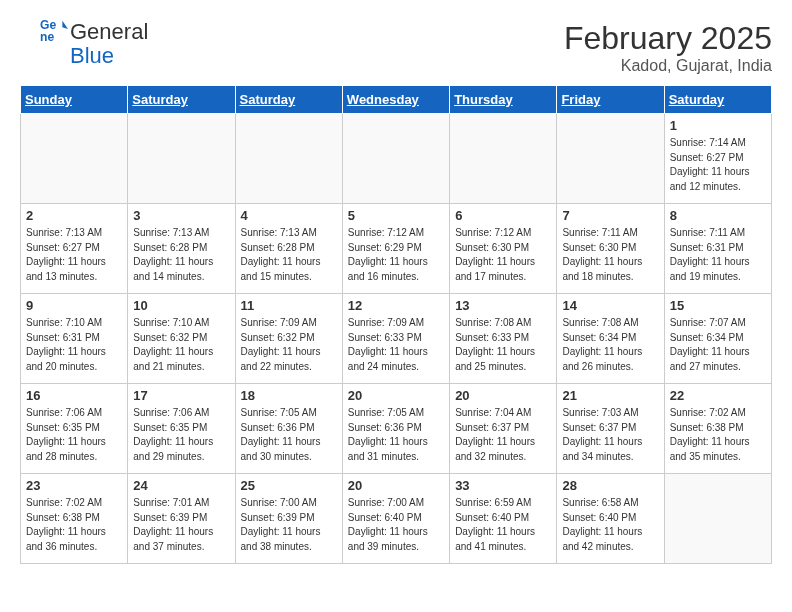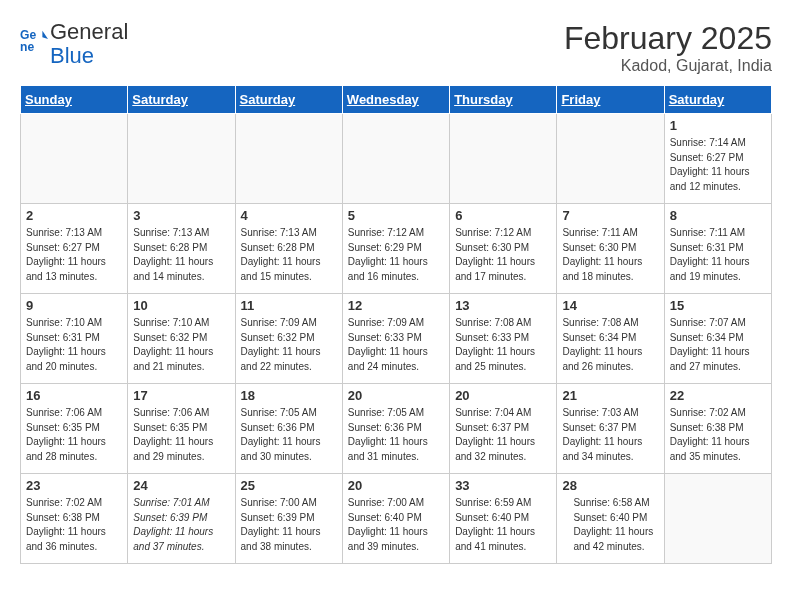--- a/index.html
+++ b/index.html
@@ -11,21 +11,21 @@
       padding: 20px;
     }
     .header {
       display: flex;
       justify-content: space-between;
       align-items: flex-start;
       margin-bottom: 10px;
     }
     .logo {
       display: flex;
-      align-items: center;
+      margin-left: 20px;
     }
     .logo-text {
       font-size: 22px;
       font-weight: normal;
       color: #333;
       line-height: 1.1;
     }
     .logo-text .blue { color: #1565c0; }
     .logo-icon {
       width: 28px;
@@ -290,21 +290,21 @@
       <tr>
         <td>
           <div class="day-number">23</div>
           <div class="day-info" style="white-space: pre-line;">Sunrise: 7:02 AM
 Sunset: 6:38 PM
 Daylight: 11 hours
 and 36 minutes.</div>
         </td>
         <td>
           <div class="day-number">24</div>
-          <div class="day-info" style="white-space: pre-line; font-style: italic;">Sunrise: 7:01 AM
+          <div class="day-info" style="white-space: pre-line;">Sunrise: 7:01 AM
 Sunset: 6:39 PM
 Daylight: 11 hours
 and 37 minutes.</div>
         </td>
         <td>
           <div class="day-number">25</div>
           <div class="day-info" style="white-space: pre-line;">Sunrise: 7:00 AM
 Sunset: 6:39 PM
 Daylight: 11 hours
 and 38 minutes.</div>
@@ -318,21 +318,21 @@
         </td>
         <td>
           <div class="day-number">33</div>
           <div class="day-info" style="white-space: pre-line;">Sunrise: 6:59 AM
 Sunset: 6:40 PM
 Daylight: 11 hours
 and 41 minutes.</div>
         </td>
         <td>
           <div class="day-number">28</div>
-          <div class="day-info" style="white-space: pre-line; margin-left: 11px;">Sunrise: 6:58 AM
+          <div class="day-info" style="white-space: pre-line;">Sunrise: 6:58 AM
 Sunset: 6:40 PM
 Daylight: 11 hours
 and 42 minutes.</div>
         </td>
         <td class="empty"></td>
       </tr>
     </tbody>
 </table>
 
 </body></html>

